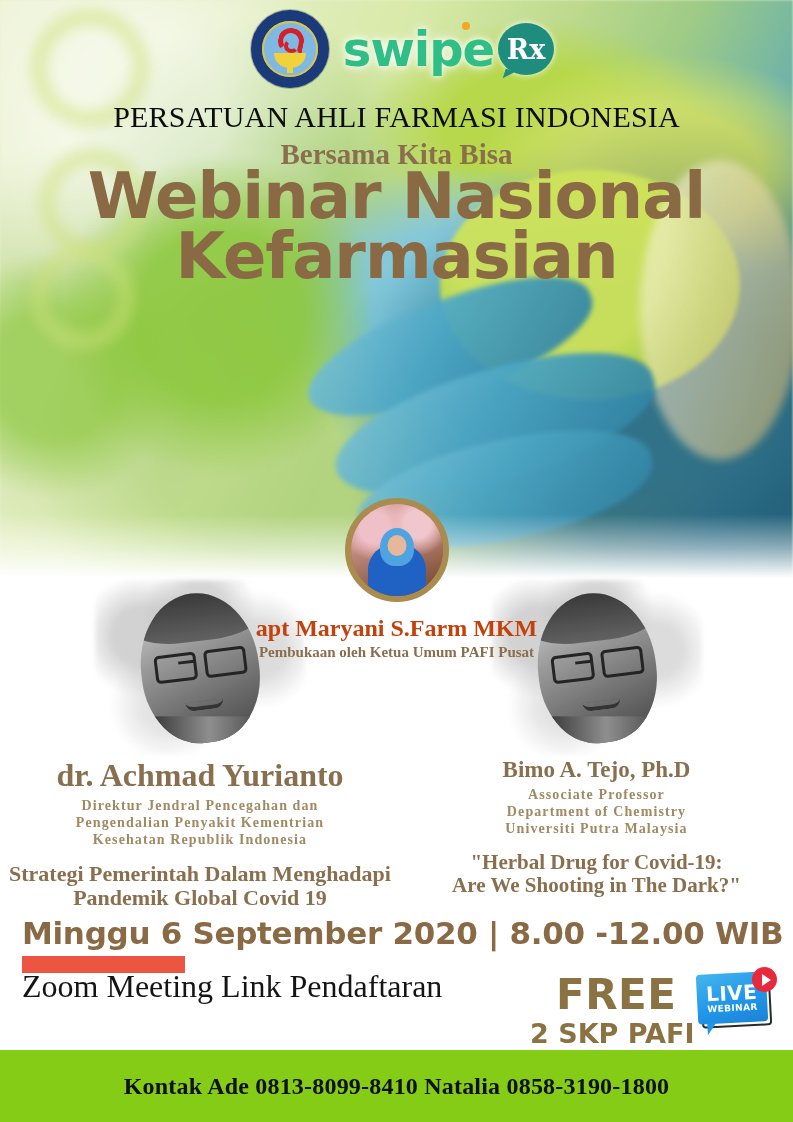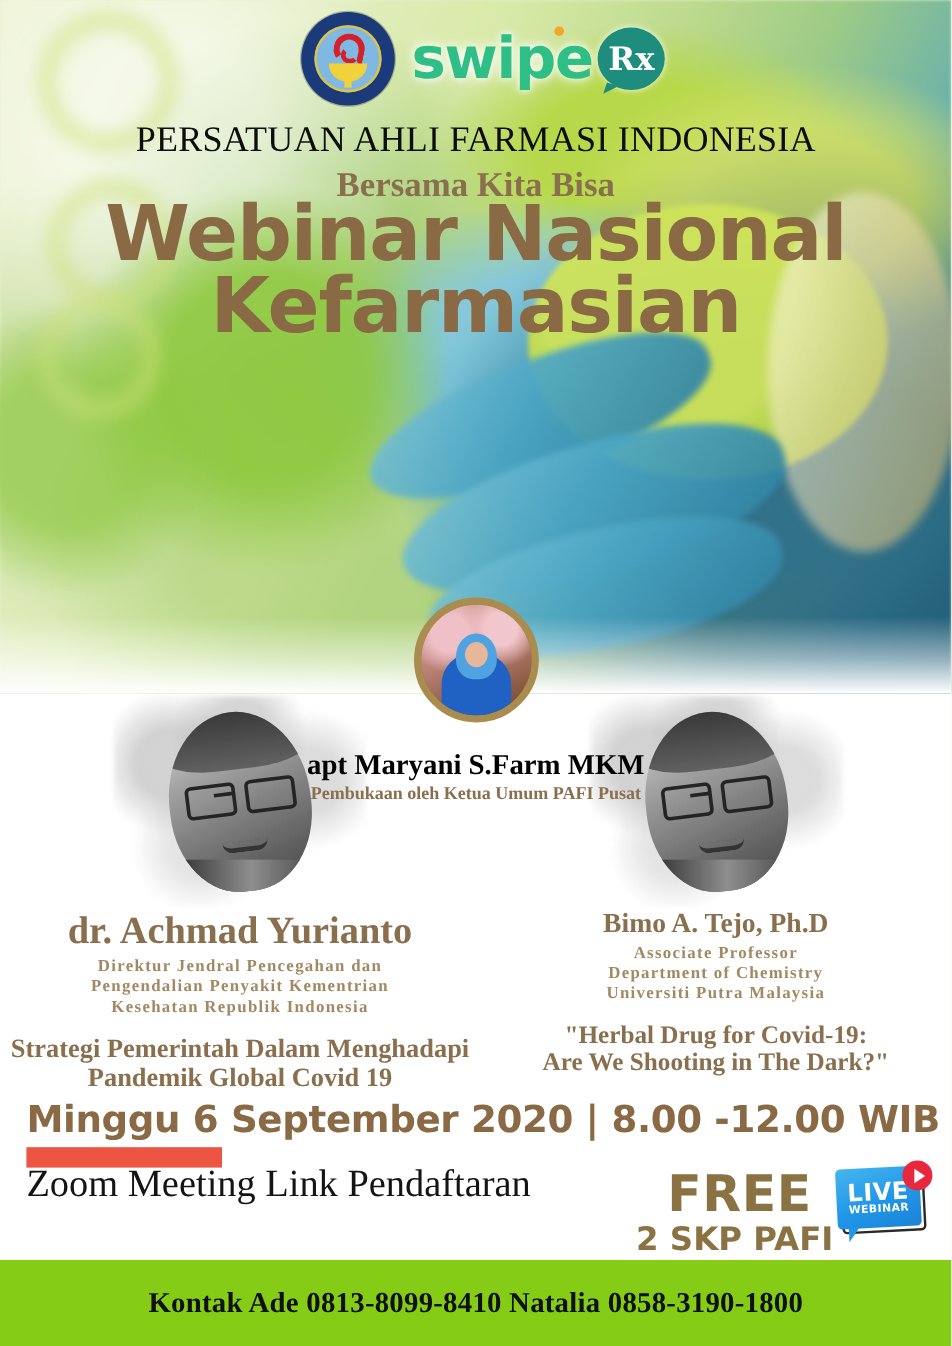--- a/index.html
+++ b/index.html
@@ -216,23 +216,23 @@
     position:absolute; left:50%; bottom:30px; transform:translateX(-50%);
     width:34px; height:38px;
     background:#4fa3e0;
     border-radius:50% 50% 42% 42%;
   }
   .avatar-face {
     position:absolute; left:50%; bottom:40px; transform:translateX(-50%);
     width:19px; height:21px; background:#e6b79a; border-radius:50%;
   }
   .center-name {
-    margin-top:23px;
-    font-family:"Liberation Serif", serif;
-    font-size:24px; font-weight:bold; color:#000000;
+    margin-top:13px;
+    font-family:"Liberation Serif", serif;
+    font-size:24px; font-weight:bold; color:#c2410c;
   }
   .center-role {
     margin-top:2px;
     font-family:"Liberation Serif", serif;
     font-size:15px; font-weight:bold; color:#8a6f4e;
   }
 
   
   .speaker {
     position:absolute; z-index:7; text-align:center;

